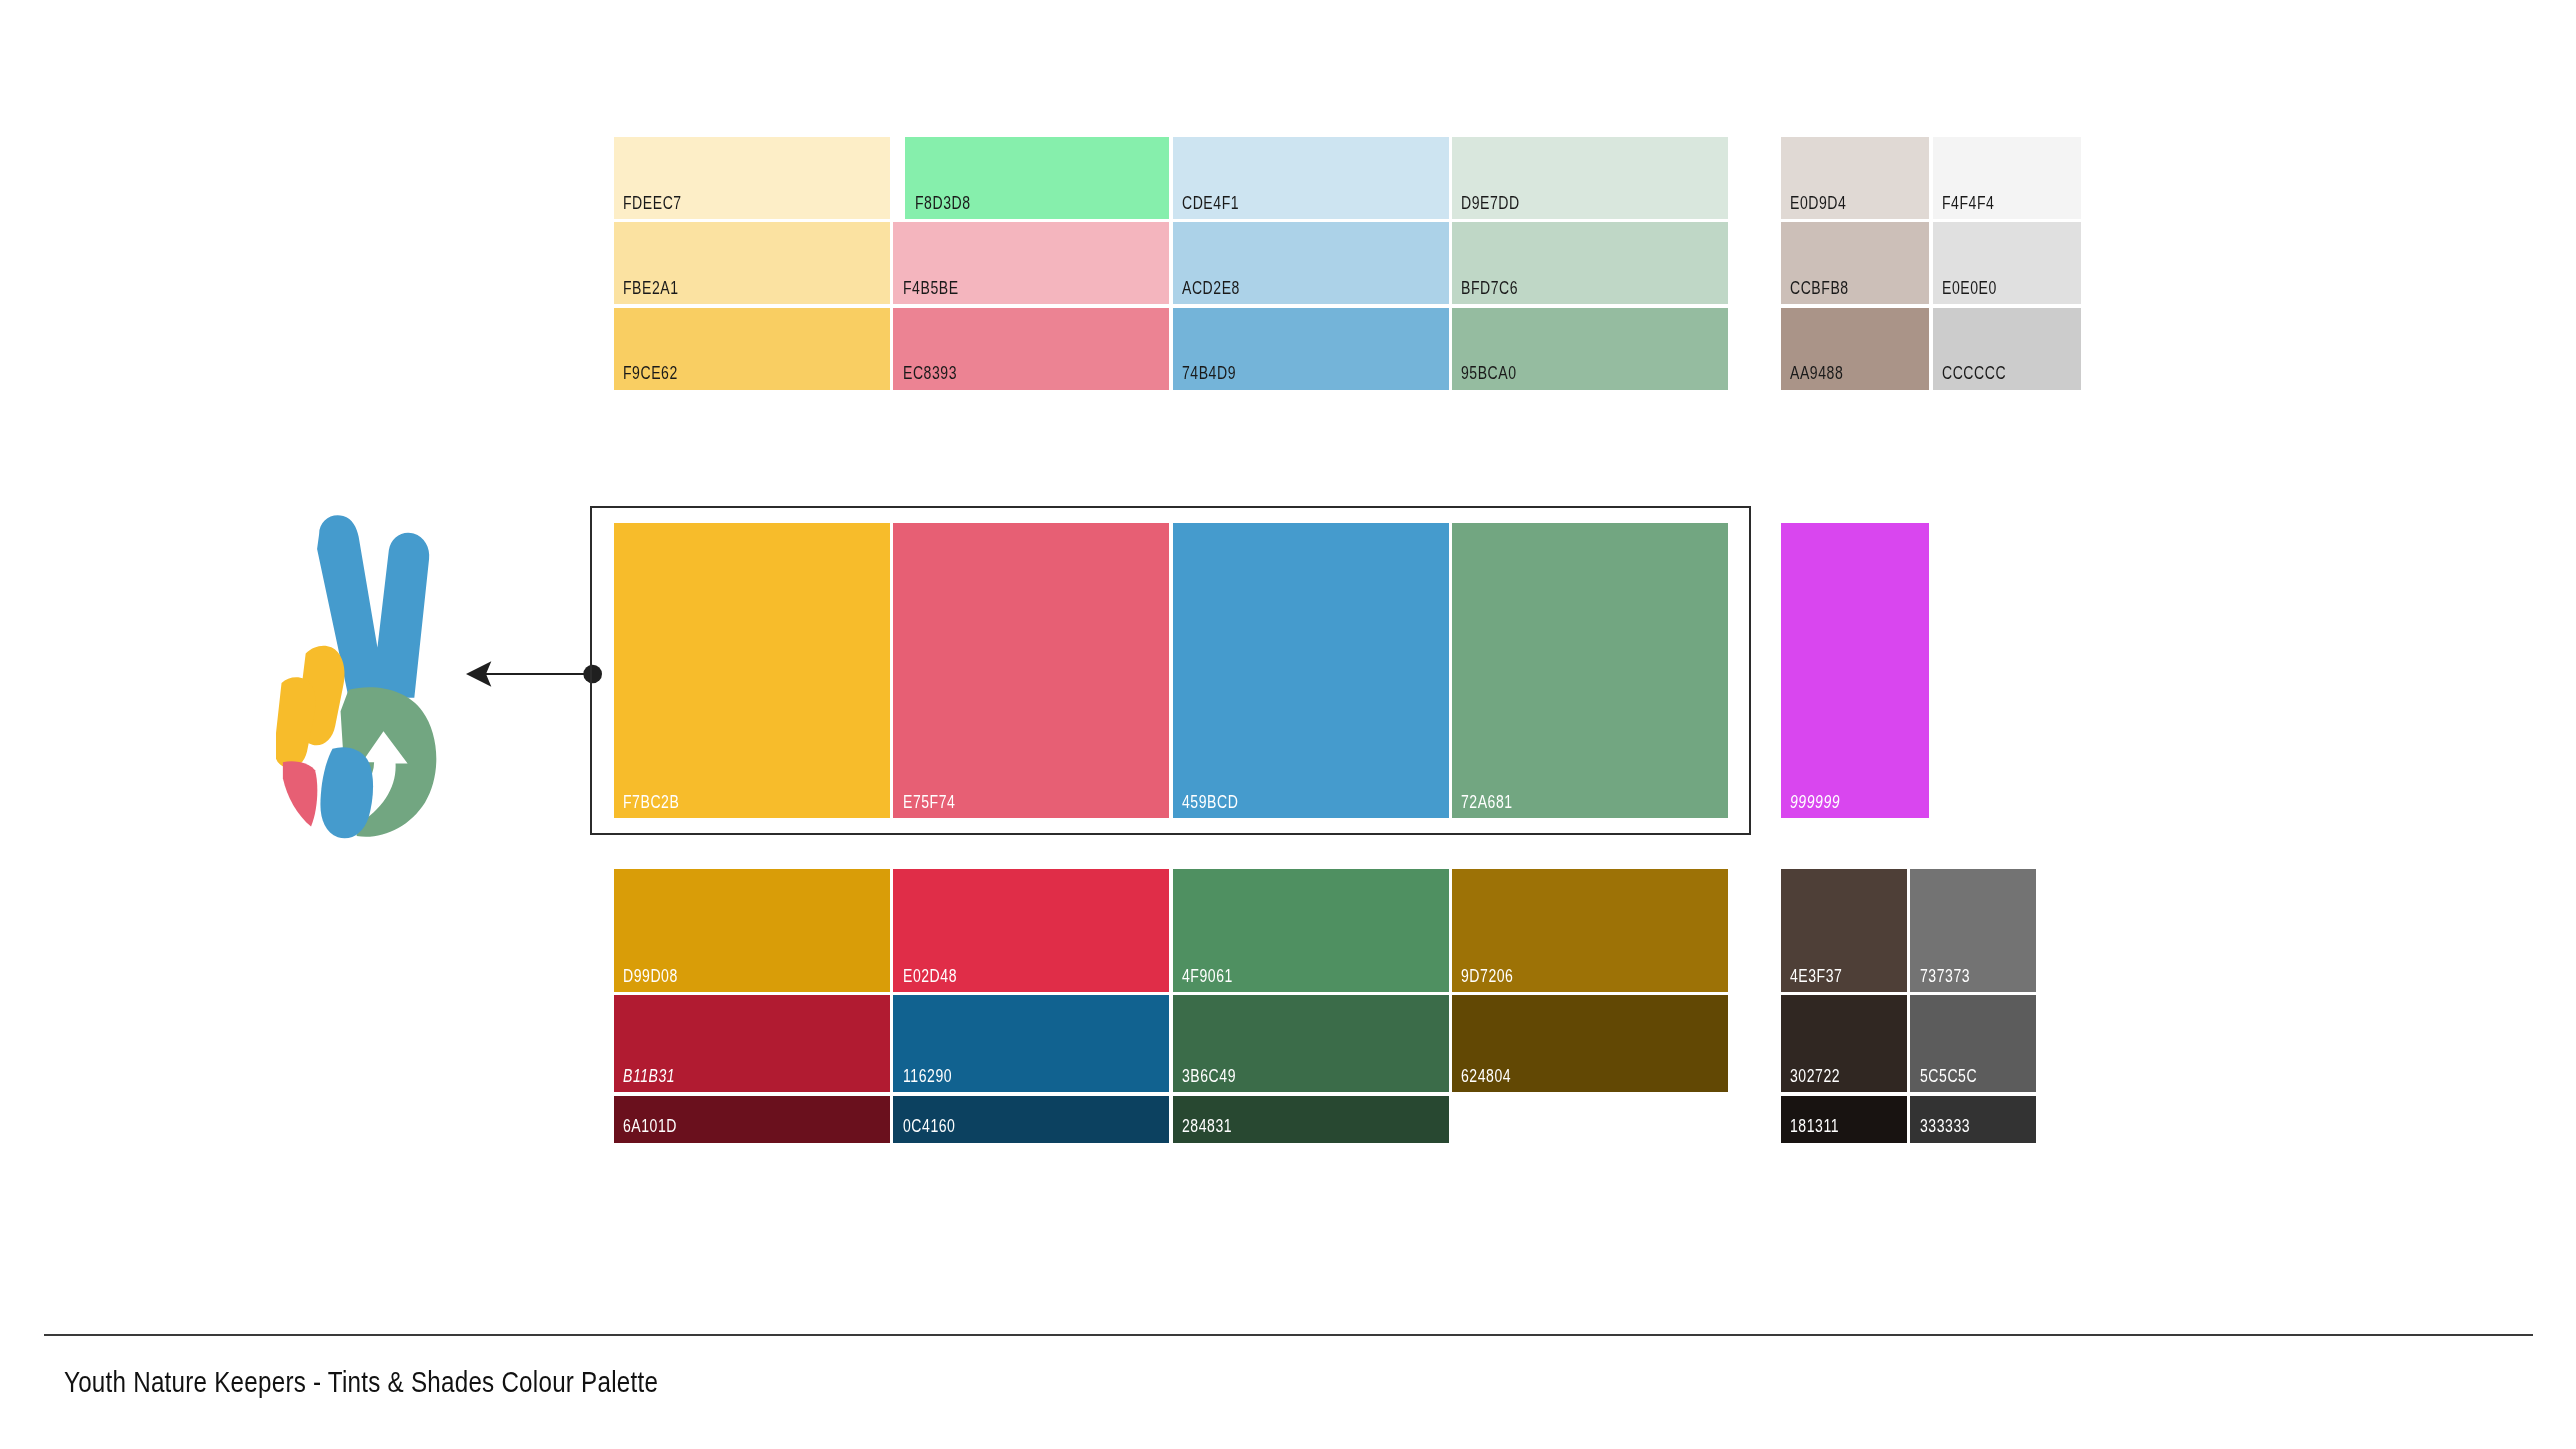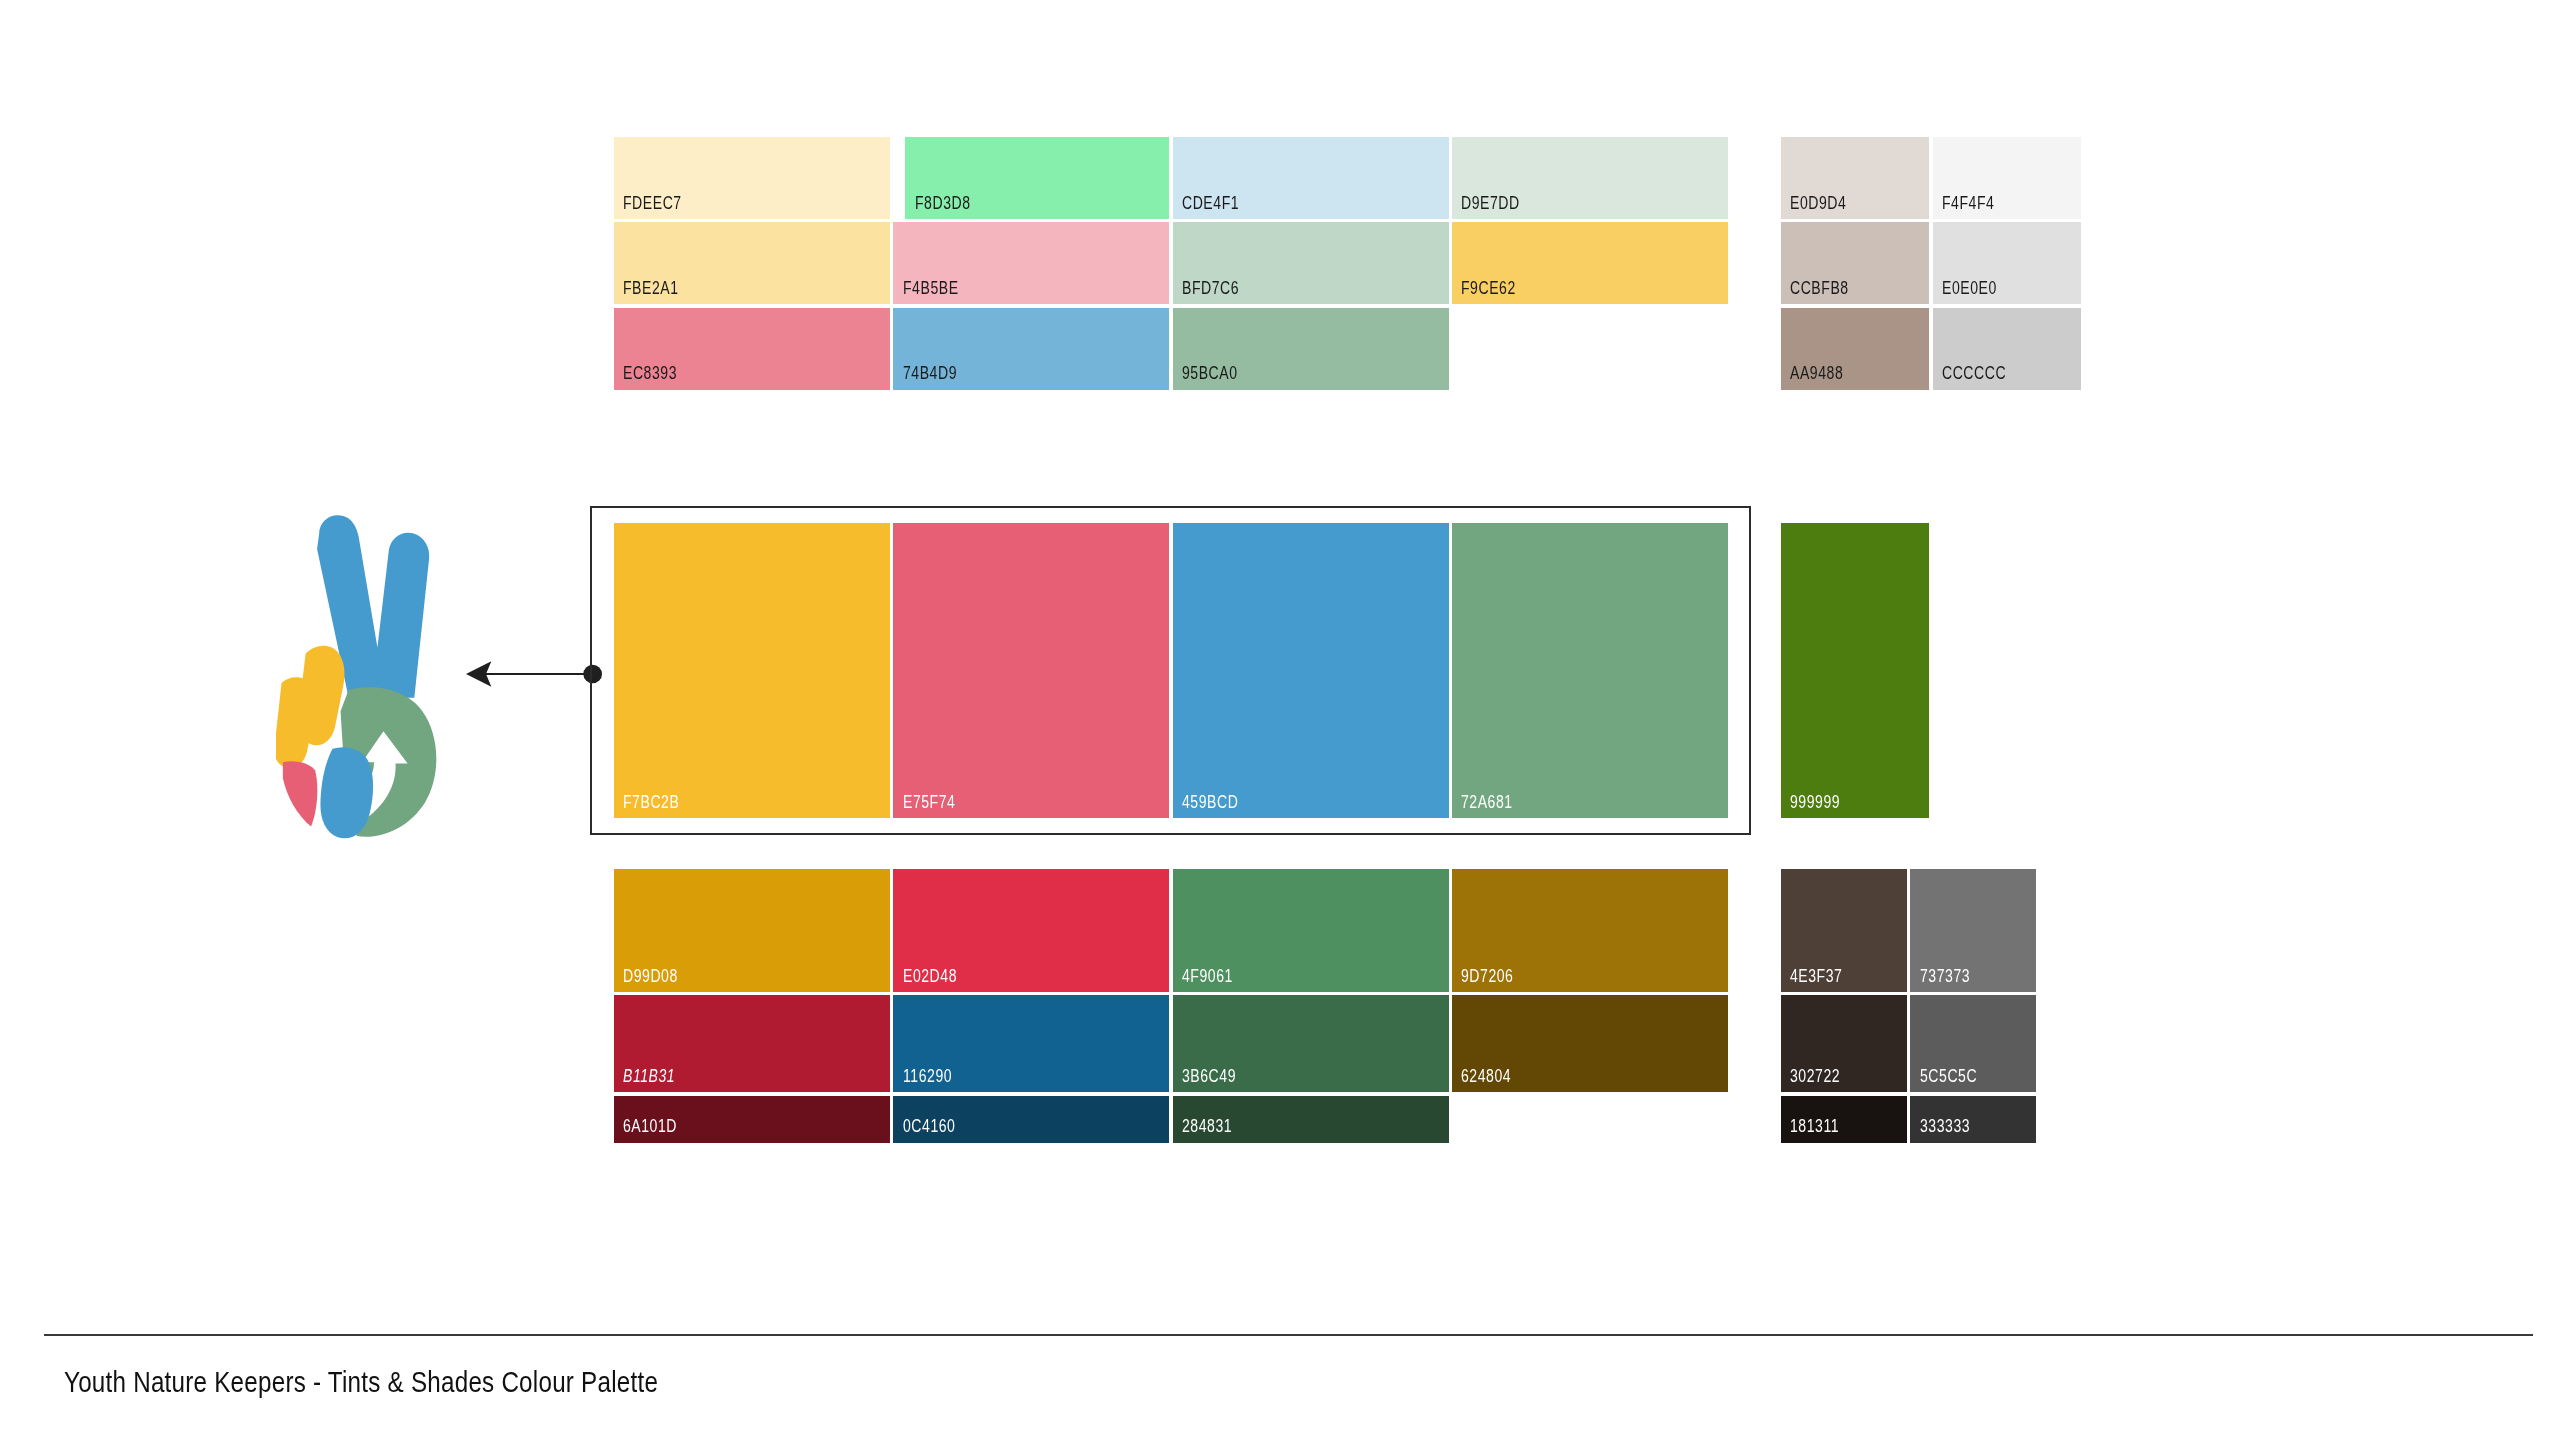--- a/index.html
+++ b/index.html
@@ -213,20 +213,23 @@
     </div>
     <div class="swatch" style="background: rgb(217, 231, 221);">
       <span class="swatch-label lbl-dark">D9E7DD</span>
     </div>
     <div class="swatch" style="background: rgb(251, 226, 161);">
       <span class="swatch-label lbl-dark">FBE2A1</span>
     </div>
     <div class="swatch" style="background: rgb(244, 181, 190);">
       <span class="swatch-label lbl-dark">F4B5BE</span>
     </div>
+    <div class="swatch" style="background: rgb(172, 210, 232);">
+      <span class="swatch-label lbl-dark">ACD2E8</span>
+    </div>
     <div class="swatch" style="background: rgb(191, 215, 198); text-align: center;">
       <span class="swatch-label lbl-dark">BFD7C6</span>
     </div>
     <div class="swatch" style="background: rgb(249, 206, 98);">
       <span class="swatch-label lbl-dark">F9CE62</span>
     </div>
     <div class="swatch" style="background: rgb(236, 131, 147);">
       <span class="swatch-label lbl-dark">EC8393</span>
     </div>
     <div class="swatch" style="background: rgb(116, 180, 217);">
@@ -267,21 +270,21 @@
     </div>
     <div class="swatch" style="background: rgb(69, 155, 205);">
       <span class="swatch-label lbl-light">459BCD</span>
     </div>
     <div class="swatch" style="background: rgb(114, 166, 129); padding-left: 12px;">
       <span class="swatch-label lbl-light">72A681</span>
     </div>
   </div>
 
 <div id="neutral-base-row">
-    <div class="swatch" style="background: #4d7c0f;">
+    <div class="swatch" style="background: #d946ef; font-style: italic;">
       <span class="swatch-label lbl-light">999999</span>
     </div>
   </div>
 
 <div class="grid" id="shades-grid">
     <div class="swatch" style="background: rgb(217, 157, 8);">
       <span class="swatch-label lbl-light">D99D08</span>
     </div>
     <div class="swatch" style="background: rgb(224, 45, 72);">
       <span class="swatch-label lbl-light">E02D48</span>

